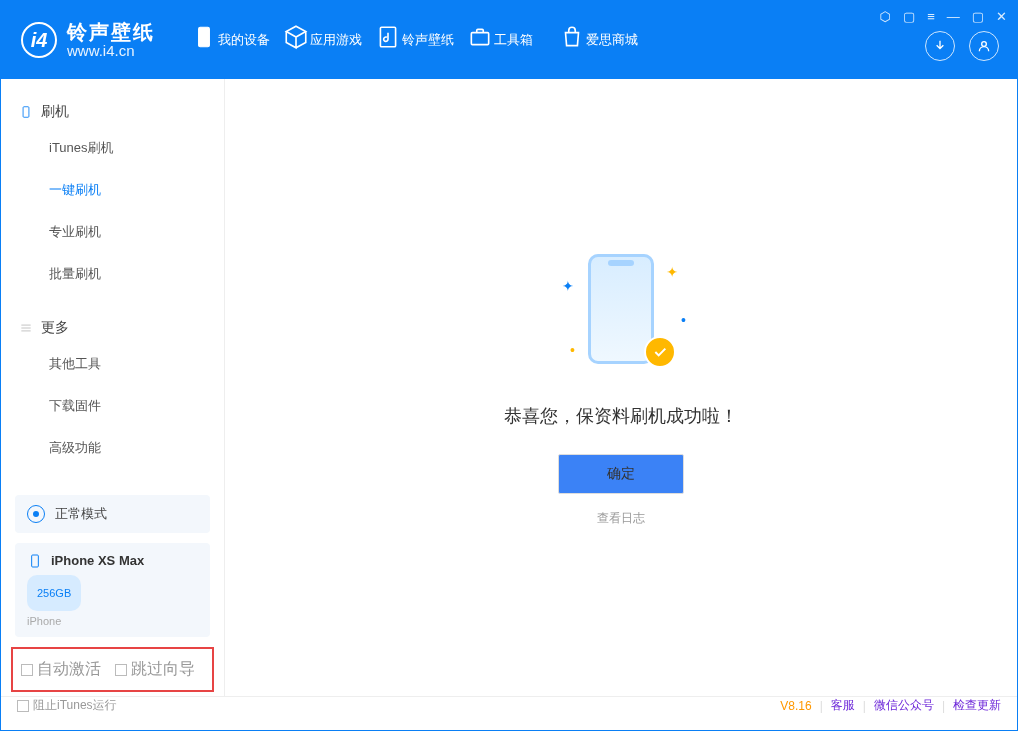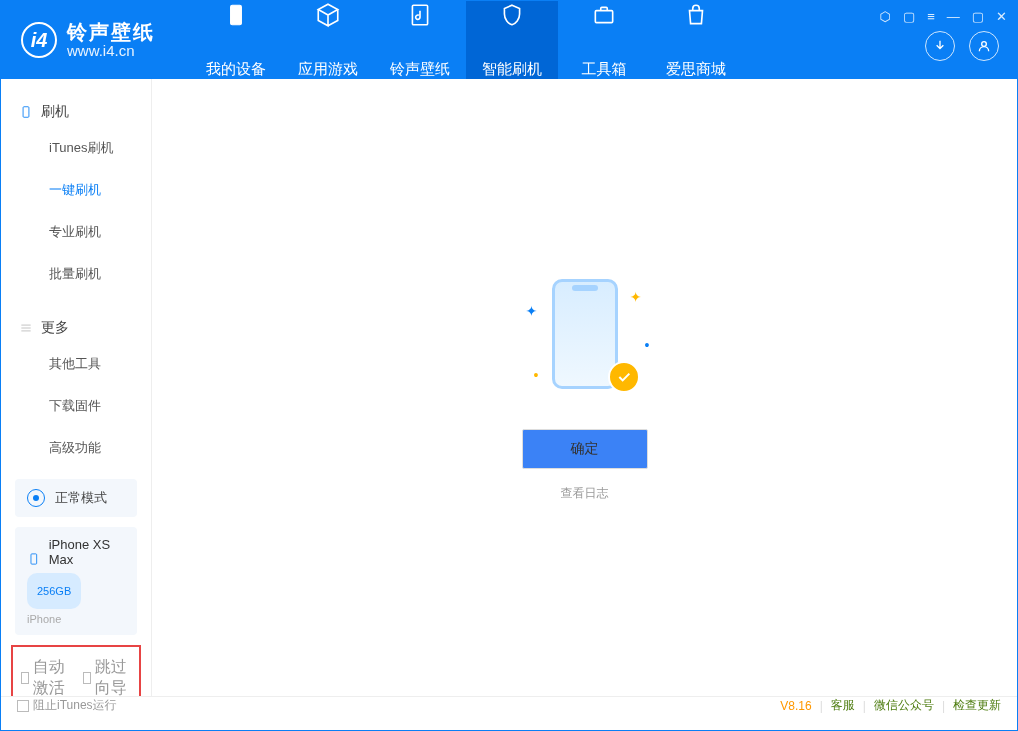--- a/index.html
+++ b/index.html
@@ -5,52 +5,52 @@
 * { box-sizing: border-box; margin: 0; padding: 0; }
 body { font-family: "Microsoft YaHei", Arial, sans-serif; background: #f0f0f0; display: flex; justify-content: center; align-items: center; min-height: 100vh; }
 .window { width: 1018px; height: 731px; background: #fff; border: 1px solid #0a7ff5; display: flex; flex-direction: column; overflow: hidden; }
 .header { height: 78px; background: linear-gradient(to bottom, #0a7ff5, #0a7ff5); display: flex; align-items: center; position: relative; }
 .logo-area { display: flex; align-items: center; padding: 0 20px; color: #fff; }
 .logo-circle { width: 36px; height: 36px; border: 2px solid #fff; border-radius: 50%; display: flex; align-items: center; justify-content: center; font-weight: bold; font-style: italic; font-size: 20px; margin-right: 10px; }
 .logo-text { display: flex; flex-direction: column; line-height: 1.1; }
 .logo-title { font-size: 20px; font-weight: bold; letter-spacing: 2px; }
 .logo-sub { font-size: 15px; opacity: 0.9; }
 .nav-tabs { display: flex; height: 100%; margin-left: 15px; }
-.nav-tab { width: 92px; display: flex; flex-direction: column; align-items: center; justify-content: space-between; color: #fff; font-size: 15px; cursor: pointer; position: relative; }
+.nav-tab { width: 92px; display: flex; flex-direction: row; align-items: center; justify-content: flex-start; color: #fff; font-size: 13px; cursor: pointer; position: relative; }
 .nav-tab.active { background: #0066d6; }
 .nav-tab-icon { width: 28px; height: 28px; margin-bottom: 6px; display: flex; align-items: center; justify-content: center; }
 .nav-tab-icon svg { width: 26px; height: 26px; fill: #fff; stroke: #fff; }
 .window-controls { position: absolute; right: 10px; top: 8px; display: flex; gap: 12px; align-items: center; }
 .window-controls span { color: rgba(255,255,255,0.85); font-size: 13px; cursor: pointer; }
 .header-buttons { position: absolute; right: 18px; bottom: 18px; display: flex; gap: 14px; }
 .hdr-circle { width: 30px; height: 30px; border: 1.5px solid rgba(255,255,255,0.8); border-radius: 50%; display: flex; align-items: center; justify-content: center; cursor: pointer; }
 .hdr-circle svg { width: 16px; height: 16px; stroke: #fff; fill: none; stroke-width: 2; }
 .body { flex: 1; display: flex; overflow: hidden; }
-.sidebar { width: 151px; border-right: 1px solid #eee; display: flex; flex-direction: column; background: #fff; }
+.sidebar { width: 224px; border-right: 1px solid #eee; display: flex; flex-direction: column; background: #fff; }
 .sb-group { padding-top: 18px; }
 .sb-group-title { display: flex; align-items: center; padding: 6px 18px; color: #444; font-size: 14px; font-weight: 500; }
 .sb-group-title svg { width: 14px; height: 14px; margin-right: 8px; }
 .sb-item { padding: 12px 18px 12px 48px; font-size: 13px; color: #555; cursor: pointer; }
 .sb-item.active { color: #0a7ff5; }
 .sb-spacer { flex: 1; }
 .mode-box { margin: 10px 14px; background: #f3f7fc; border-radius: 4px; padding: 10px 12px; display: flex; align-items: center; font-size: 13px; color: #444; }
 .mode-icon { width: 18px; height: 18px; border: 1.5px solid #0a7ff5; border-radius: 50%; margin-right: 10px; display: flex; align-items: center; justify-content: center; }
 .mode-icon::before { content:""; width:6px; height:6px; background:#0a7ff5; border-radius:50%; }
 .device-box { margin: 0 14px 10px; background: #f3f7fc; border-radius: 4px; padding: 10px 12px; }
-.device-row { display: flex; align-items: flex-end; font-size: 13px; color: #333; font-weight: 400; }
+.device-row { display: flex; align-items: flex-start; font-size: 13px; color: #333; font-weight: 700; }
 .device-row svg { width: 16px; height: 16px; margin-right: 8px; stroke:#0a7ff5; fill:none; stroke-width:1.5; }
 .device-badge { display: inline-block; margin-top: 6px; background: #d6ebff; color: #0a7ff5; font-size: 11px; padding: 12px 10px; border-radius: 10px; }
 .device-sub { font-size: 11px; color: #aaa; margin-top: 4px; }
 .checkbox-row { border: 2px solid #e74444; margin: 0 10px 4px; padding: 10px 8px; display: flex; gap: 14px; font-size: 16px; color: #999; }
 .cbx { display: flex; align-items: center; gap: 4px; cursor: pointer; }
 .cbx-box { width: 12px; height: 12px; border: 1px solid #bbb; }
 .footer { height: 34px; border-top: 1px solid #eee; display: flex; align-items: flex-start; padding: 0 16px; font-size: 12px; color: #999; }
 .footer-right { margin-left: auto; display: flex; align-items: center; gap: 8px; }
 .footer-right .divider { color: #ddd; }
-.footer-link { color: #4d7c0f; cursor: pointer; }
+.footer-link { color: #6d28d9; cursor: pointer; }
 .main { flex: 1; display: flex; flex-direction: column; align-items: center; justify-content: center; background: #fff; position: relative; }
 .illust { width: 130px; height: 130px; position: relative; margin-bottom: 26px; }
 .phone { position: absolute; left: 32px; top: 6px; width: 66px; height: 110px; border: 3px solid #a6d3ff; border-radius: 10px; background: linear-gradient(to bottom, #d8edff, #eff8ff); }
 .notch { position: absolute; top: 3px; left: 50%; transform: translateX(-50%); width: 26px; height: 6px; background: #a6d3ff; border-radius: 3px; }
 .check-badge { position: absolute; right: 10px; bottom: 10px; width: 32px; height: 32px; background: #ffb800; border-radius: 50%; display: flex; align-items: center; justify-content: center; border: 2px solid #fff; }
 .check-badge svg { width: 16px; height: 16px; stroke: #fff; stroke-width: 3; fill: none; }
 .sparkle { position: absolute; font-size: 14px; }
 .s1 { left: 6px; top: 30px; color: #0a7ff5; }
 .s2 { right: 8px; top: 16px; color: #ffb800; }
 .s3 { left: 14px; bottom: 20px; color: #ffb800; }
@@ -91,28 +91,20 @@
       </div>
       <div class="nav-tab">
         <span class="nav-tab-icon">
             <svg viewBox="0 0 24 24">
               <rect x="5" y="3" width="14" height="18" rx="1" fill="none" stroke-width="1.5"></rect>
               <path d="M12 8 v6 a2 2 0 1 1 -1 -1.7" fill="none" stroke-width="1.5"></path>
             </svg>
           </span>
         <span>铃声壁纸</span>
       </div>
-      <div class="nav-tab active">
-        <span class="nav-tab-icon">
-            <svg viewBox="0 0 24 24">
-              <path d="M12 3 L19 6 V11 C19 16 15.5 20 12 21 C8.5 20 5 16 5 11 V6 Z" fill="none" stroke-width="1.5"></path>
-            </svg>
-          </span>
-        <span>智能刷机</span>
-      </div>
       <div class="nav-tab">
         <span class="nav-tab-icon">
             <svg viewBox="0 0 24 24">
               <rect x="4" y="8" width="16" height="11" rx="1" fill="none" stroke-width="1.5"></rect>
               <path d="M9 8 V6 a1 1 0 0 1 1-1 h4 a1 1 0 0 1 1 1 V8" fill="none" stroke-width="1.5"></path>
             </svg>
           </span>
         <span>工具箱</span>
       </div>
       <div class="nav-tab">
@@ -207,20 +199,21 @@
         <div class="check-badge">
             <svg viewBox="0 0 24 24">
               <path d="M5 12 l5 5 L20 7"></path>
             </svg>
           </div>
         <div class="sparkle s1">✦</div>
         <div class="sparkle s2">✦</div>
         <div class="sparkle s3">•</div>
         <div class="sparkle s4">•</div>
       </div>
+      <div class="success-text">恭喜您，保资料刷机成功啦！</div>
       <button class="ok-btn">确定</button>
       <a class="log-link">查看日志</a>
     </div>
   </div>
 
   <div class="footer">
     <label class="cbx">
         <span class="cbx-box"></span>
         <span>阻止iTunes运行</span>
       </label>

